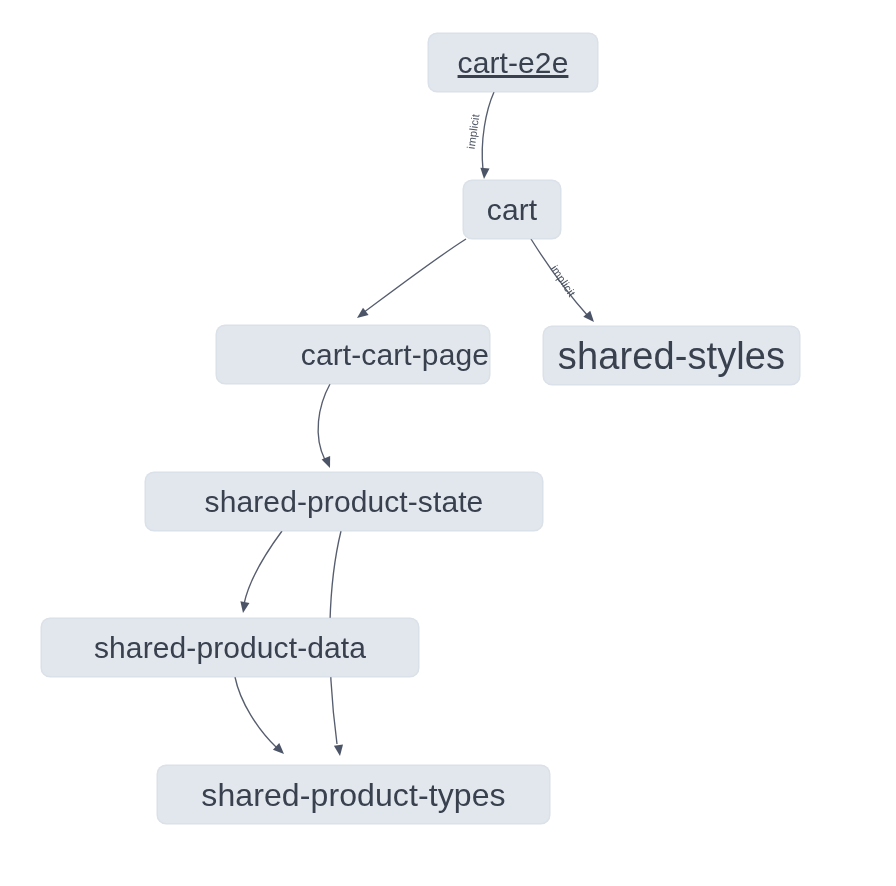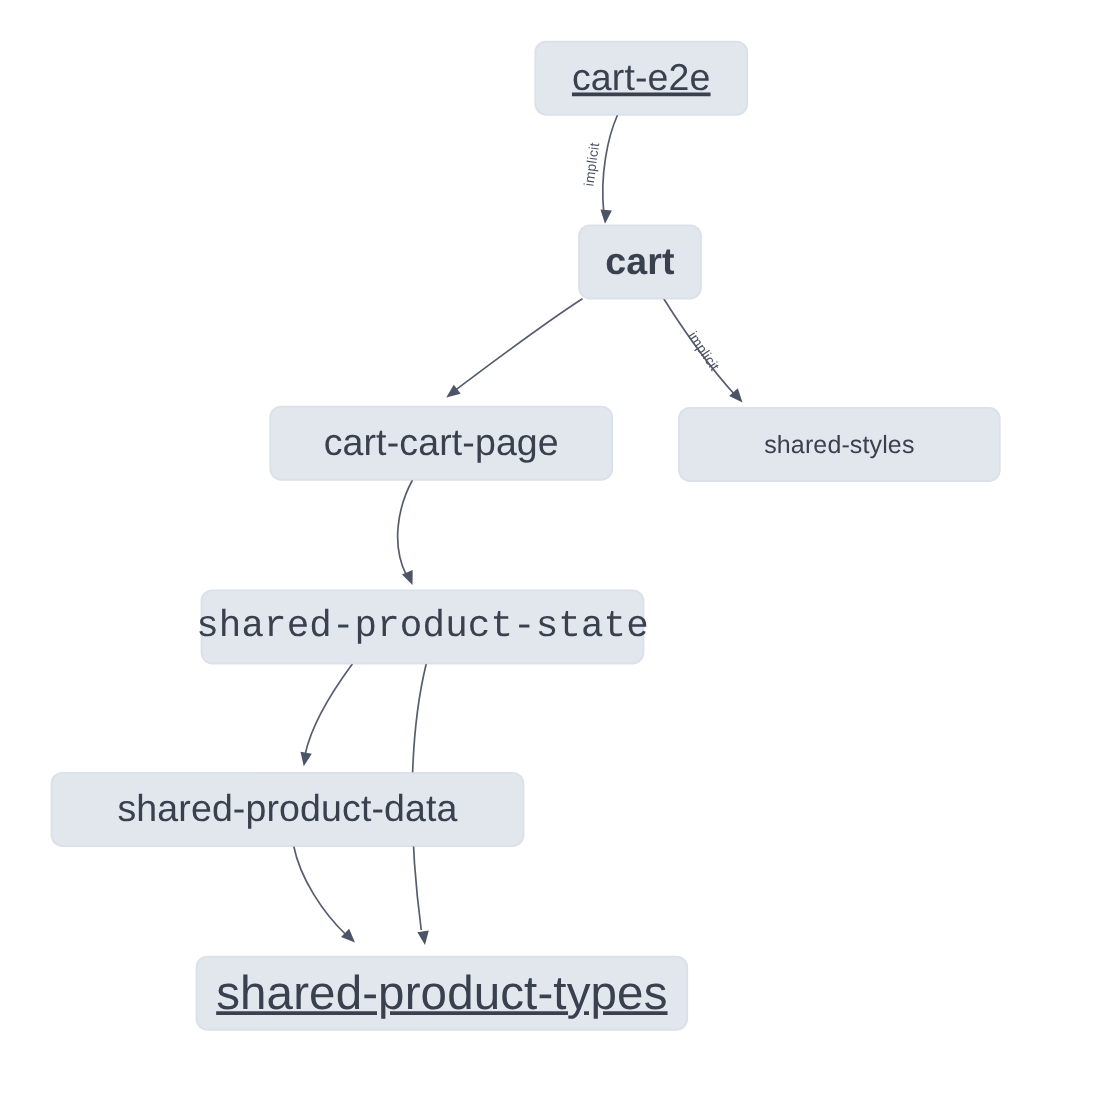--- a/index.html
+++ b/index.html
@@ -95,33 +95,33 @@
       <g>
         <path class="edge-path" d="M 235 677 C 240 702 258 730 277 748" stroke="#565d6e"></path>
         <path class="edge-arrow" d="M 0 0 L -11 -4.6 L -11 4.6 Z" transform="translate(284,754) rotate(44)"></path>
       </g>
     </svg>
 
   <div id="node-layer">
       <div class="node" style="left: 428px; top: 33px; width: 170px; height: 59px; background: rgb(226, 231, 238); border-color: rgb(219, 225, 233); text-decoration: underline;">
         <span class="node-label" style="font-size: 30px; color: rgb(57, 65, 79);">cart-e2e</span>
       </div>
-      <div class="node" style="left: 463px; top: 180px; width: 98px; height: 59px; background: rgb(226, 231, 238); border-color: rgb(219, 225, 233); font-weight: bold;">
+      <div class="node" style="left: 463px; top: 180px; width: 98px; height: 59px; background: rgb(226, 231, 238); border-color: rgb(219, 225, 233);">
         <span class="node-label" style="font-size: 30px; color: rgb(57, 65, 79);">cart</span>
       </div>
-      <div class="node" style="left: 216px; top: 325px; width: 274px; height: 59px; background: rgb(226, 231, 238); border-color: rgb(219, 225, 233);">
+      <div class="node" style="left: 216px; top: 325px; width: 274px; height: 59px; background: rgb(226, 231, 238); border-color: rgb(219, 225, 233); justify-content: flex-end;">
         <span class="node-label" style="font-size: 30px; color: rgb(57, 65, 79);">cart-cart-page</span>
       </div>
       <div class="node" style="left: 543px; top: 326px; width: 257px; height: 59px; background: rgb(226, 231, 238); border-color: rgb(219, 225, 233);">
-        <span class="node-label" style="font-size: 20px; color: rgb(57, 65, 79);">shared-styles</span>
+        <span class="node-label" style="font-size: 38px; color: rgb(57, 65, 79);">shared-styles</span>
       </div>
-      <div class="node" style="left: 161px; top: 472px; width: 354px; height: 59px; background: rgb(226, 231, 238); border-color: rgb(219, 225, 233); font-family: Liberation Mono, monospace;">
+      <div class="node" style="left: 145px; top: 472px; width: 398px; height: 59px; background: rgb(226, 231, 238); border-color: rgb(219, 225, 233);">
         <span class="node-label" style="font-size: 30px; color: rgb(57, 65, 79);">shared-product-state</span>
       </div>
       <div class="node" style="left: 41px; top: 618px; width: 378px; height: 59px; background: rgb(226, 231, 238); border-color: rgb(219, 225, 233); text-align: right;">
         <span class="node-label" style="font-size: 30px; color: rgb(57, 65, 79);">shared-product-data</span>
       </div>
       <div class="node" style="left: 157px; top: 765px; width: 393px; height: 59px; background: rgb(226, 231, 238); border-color: rgb(219, 225, 233);">
-        <span class="node-label" style="font-size: 38px; color: rgb(57, 65, 79); text-decoration: underline;">shared-product-types</span>
+        <span class="node-label" style="font-size: 32px; color: rgb(57, 65, 79);">shared-product-types</span>
       </div>
     </div>
 
 </div>
 
 </body></html>

